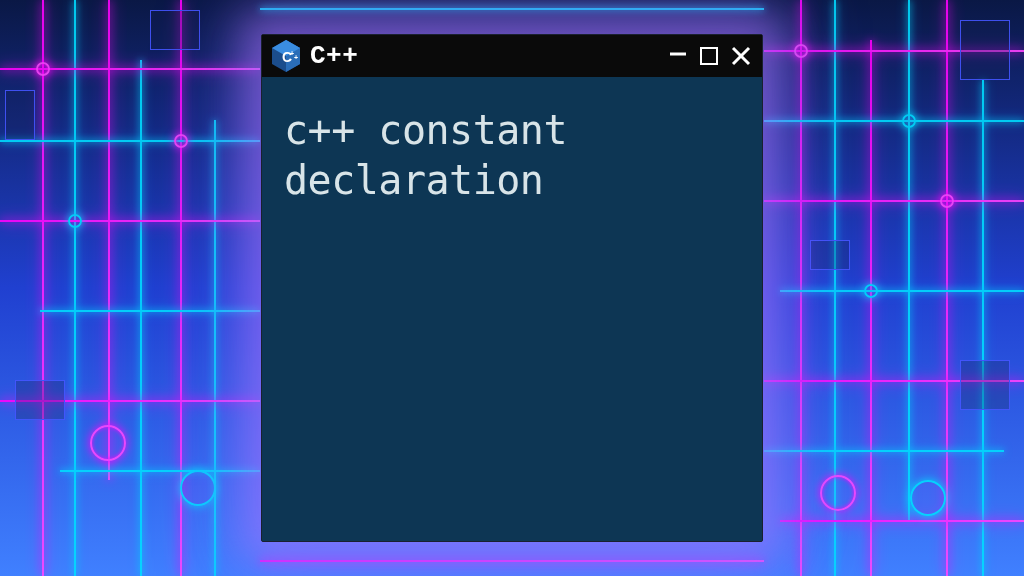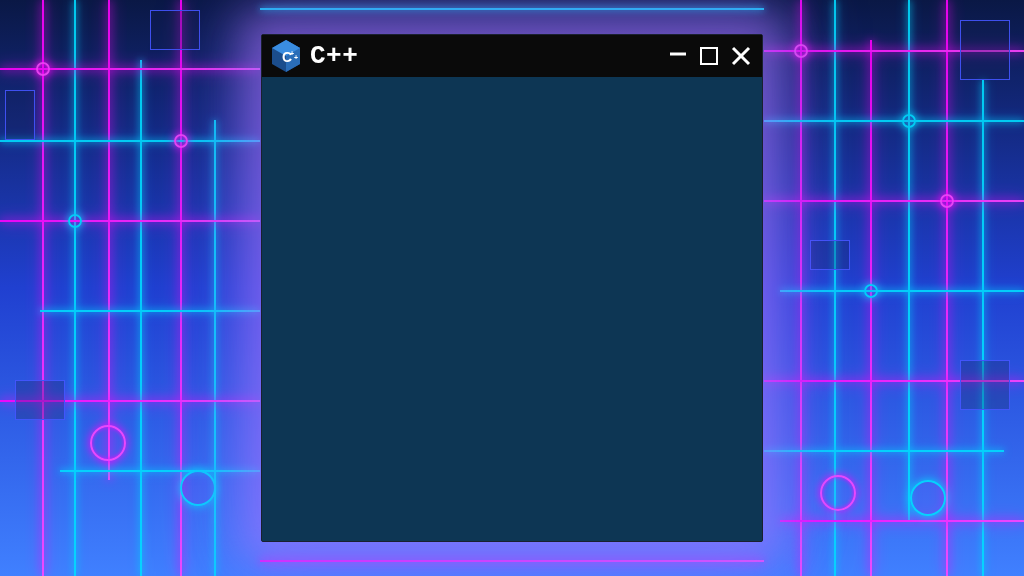--- a/index.html
+++ b/index.html
@@ -190,13 +190,16 @@
       </span>
       <span class="win-max"></span>
       <span class="win-close">
         <svg width="22" height="22" viewBox="0 0 22 22">
           <line x1="3" y1="3" x2="19" y2="19" stroke="#fff" stroke-width="3"></line>
           <line x1="19" y1="3" x2="3" y2="19" stroke="#fff" stroke-width="3"></line>
         </svg>
       </span>
     </div>
   </div>
+  <div class="content">
+    <span>c++ constant declaration</span>
+  </div>
 </div>
 
 </body></html>

